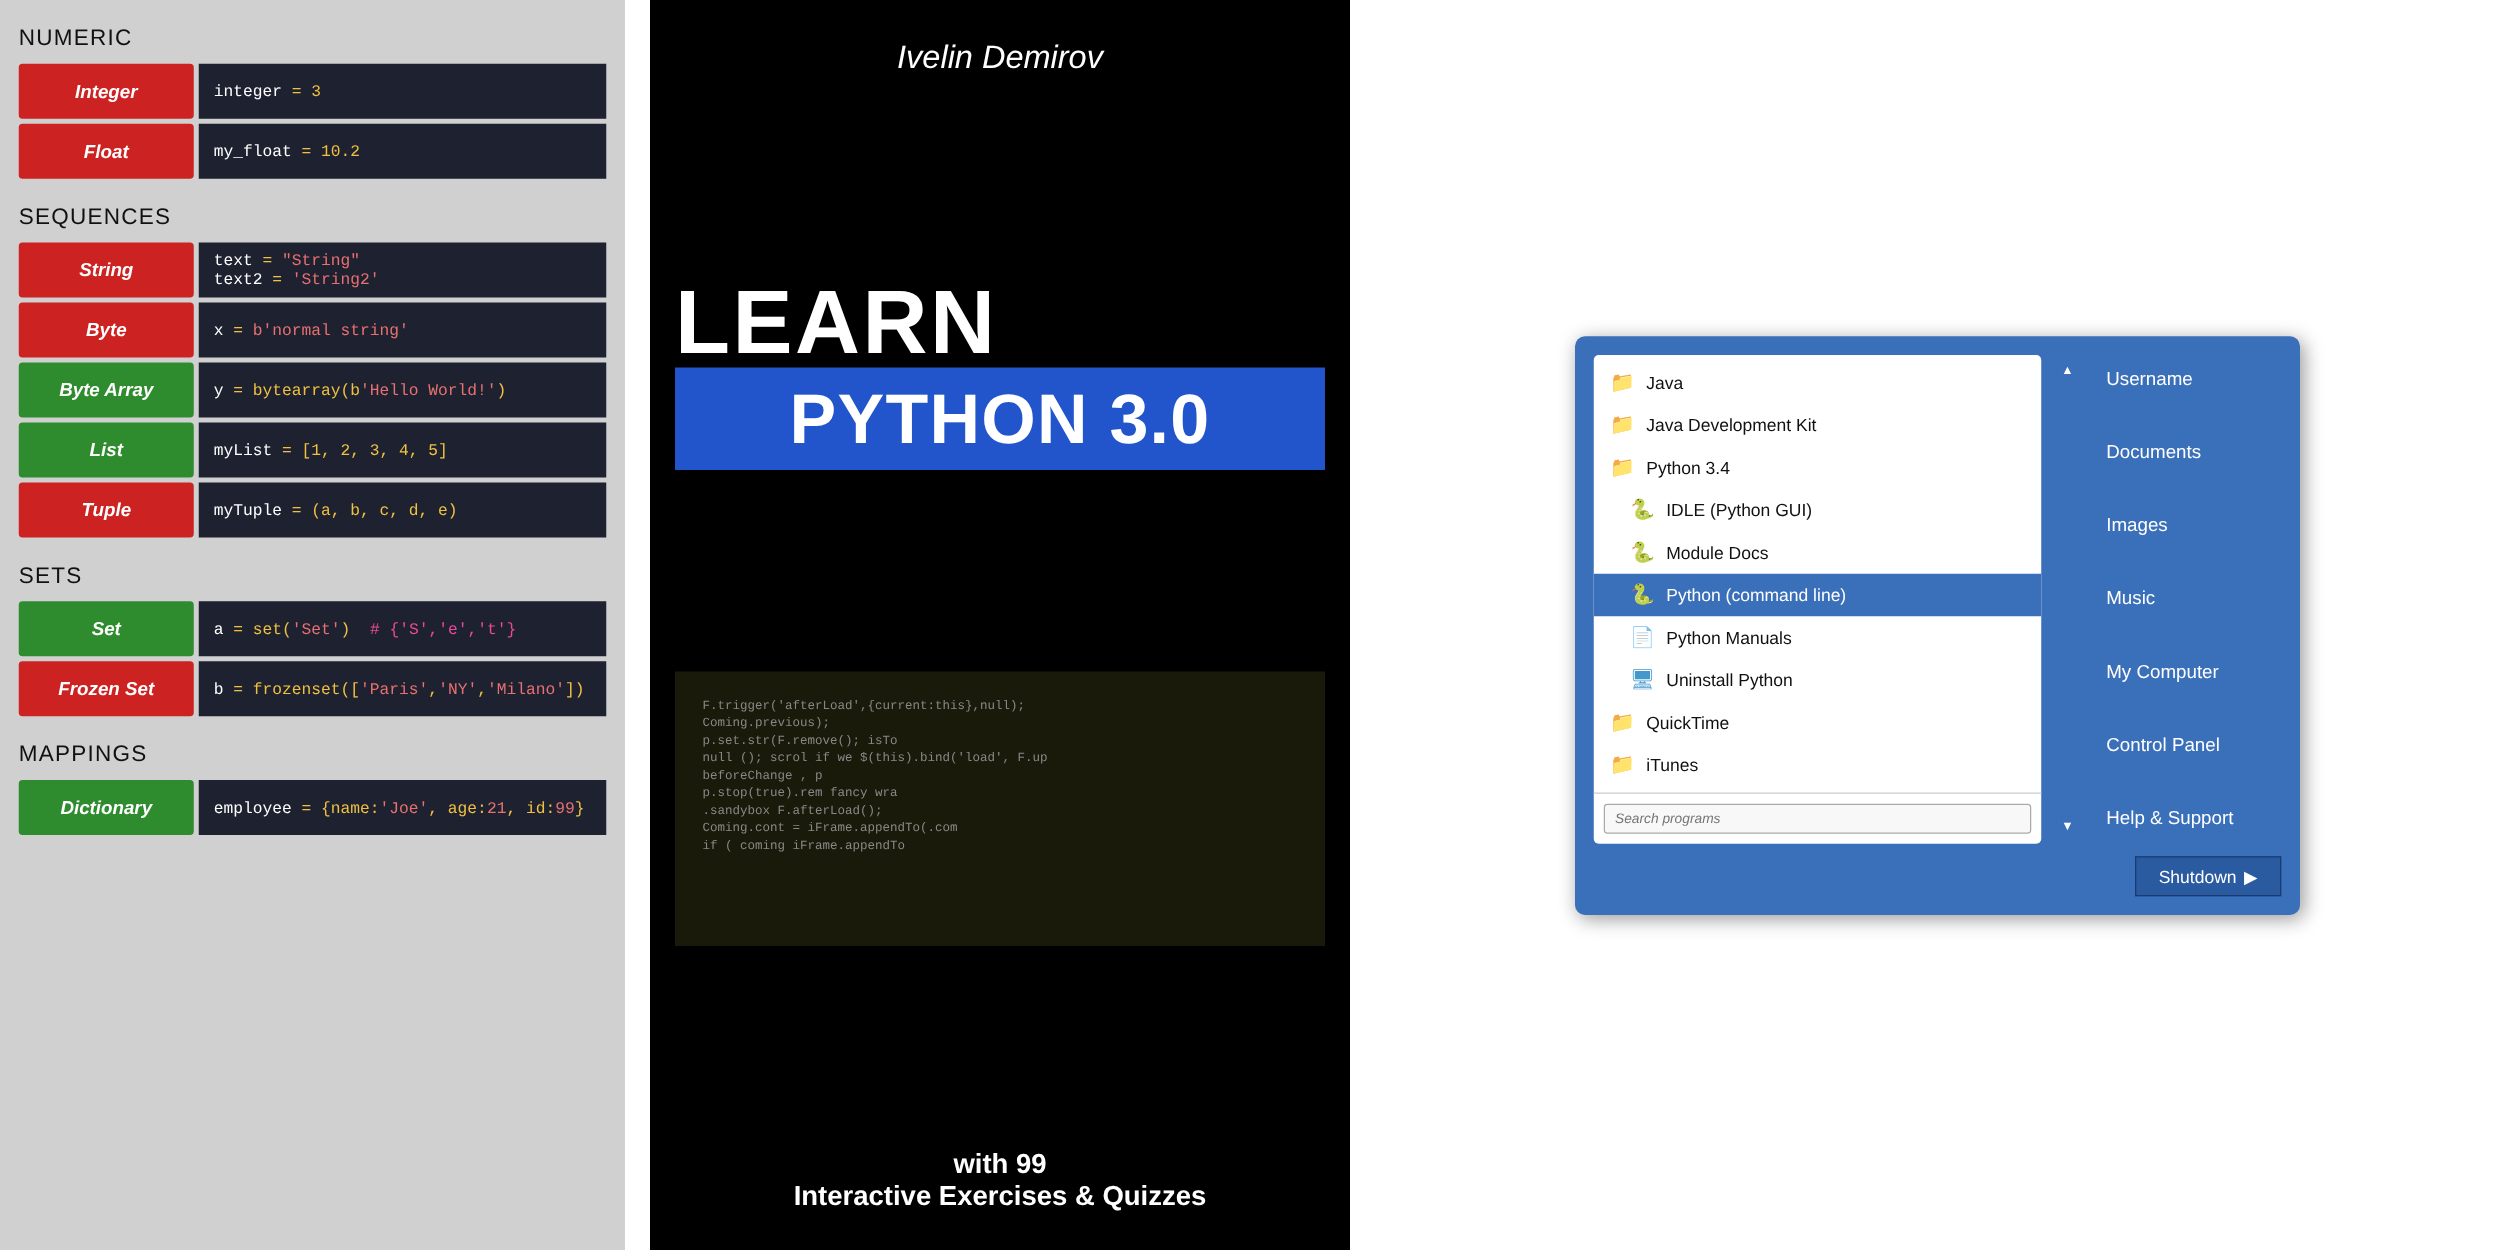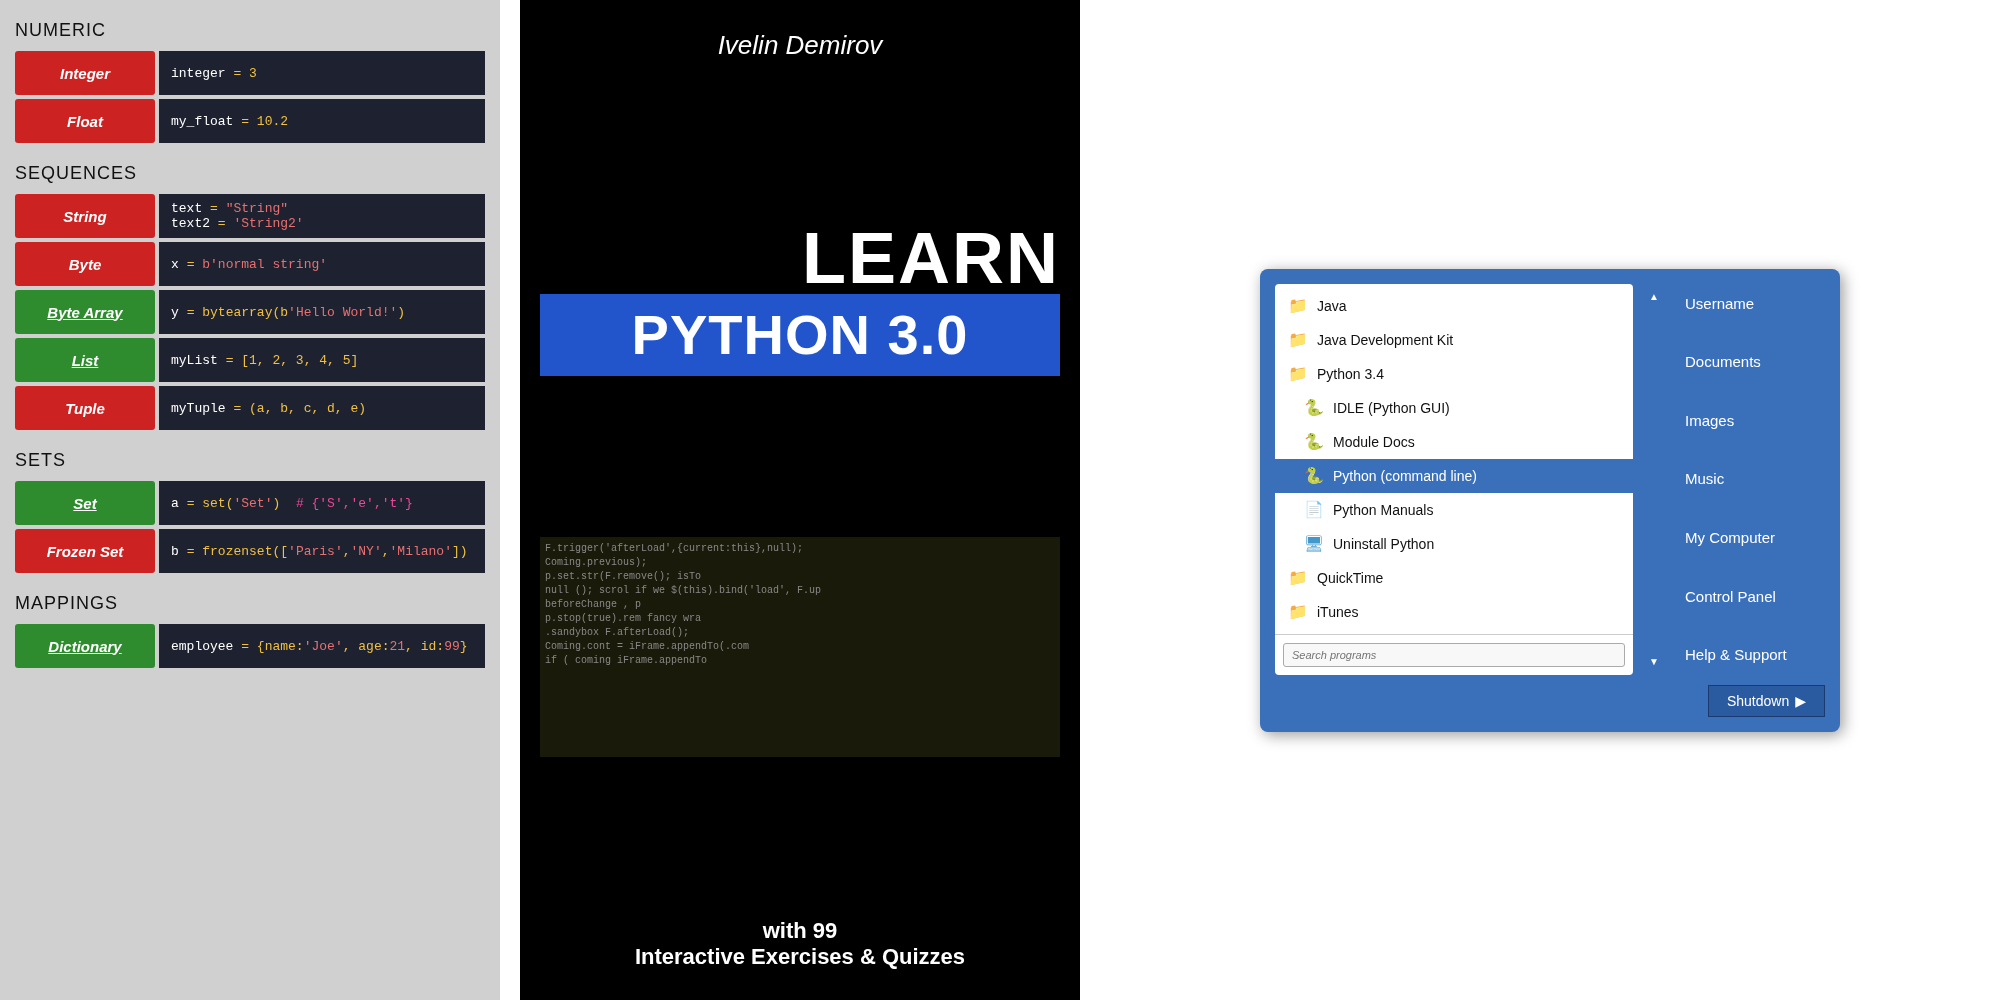--- a/index.html
+++ b/index.html
@@ -48,21 +48,21 @@
       align-items: center;
       justify-content: center;
       border-radius: 3px;
       font-size: 15px;
       font-style: italic;
       font-weight: bold;
       color: #fff;
       flex-shrink: 0;
     }
     .type-label.red { background: #cc2222; }
-    .type-label.green { background: #2e8b2e; text-decoration: underline; }
+    .type-label.green { background: #2e8b2e; }
     .code-box {
       flex: 1;
       background: #1e2230;
       display: flex;
       align-items: center;
       padding: 0 12px;
       font-family: 'Courier New', monospace;
       font-size: 13px;
       color: #fff;
     }
@@ -92,21 +92,21 @@
     }
     .book-title-section {
       text-align: center;
       width: 100%;
     }
     .book-learn {
       color: #fff;
       font-size: 72px;
       font-weight: 900;
       letter-spacing: 2px;
-      text-align: right;
+      text-align: left;
       line-height: 1;
     }
     .book-python {
       background: #2255cc;
       color: #fff;
       font-size: 56px;
       font-weight: 900;
       letter-spacing: 1px;
       text-align: center;
       width: 100%;
@@ -120,21 +120,21 @@
       overflow: hidden;
     }
     .book-code-bg {
       position: absolute;
       top: 0; left: 0; right: 0; bottom: 0;
       background: #1a1a0a;
       font-family: 'Courier New', monospace;
       font-size: 10px;
       color: #888;
       line-height: 1.4;
-      padding: 5px;
+      padding: 22px;
       overflow: hidden;
       word-break: break-all;
     }
     .book-visually {
       position: absolute;
       top: 50%;
       left: 50%;
       transform: translate(-50%, -50%);
       color: #f0a800;
       font-size: 88px;

